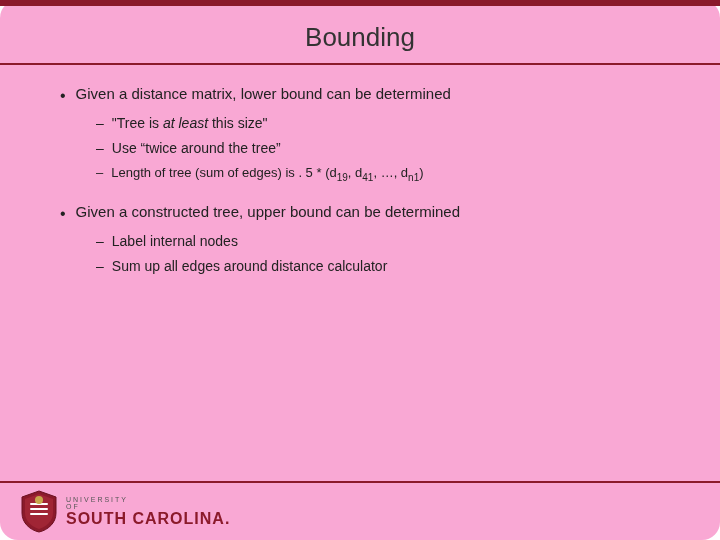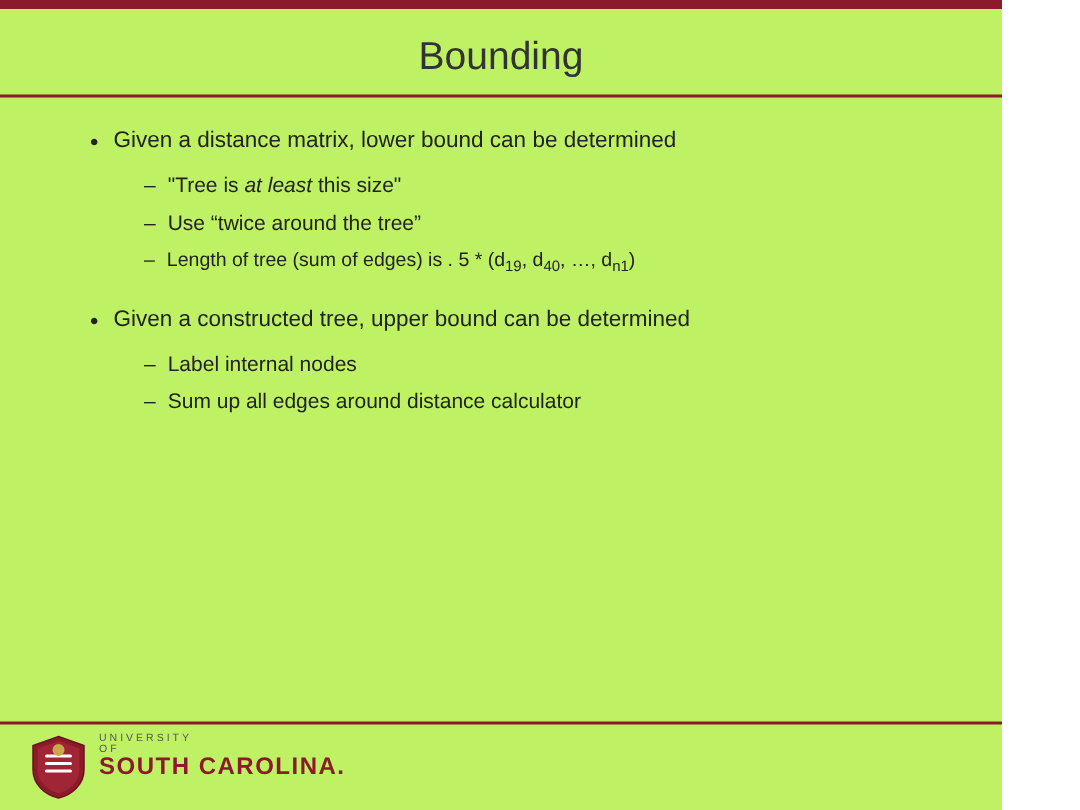--- a/index.html
+++ b/index.html
@@ -7,25 +7,26 @@
     body {
       width: 720px;
       height: 540px;
       background: #ffffff;
       font-family: Arial, sans-serif;
       overflow: hidden;
       position: relative;
     }
 
     .slide {
-      width: 668px;
+      width: 720px;
       height: 540px;
       display: flex;
       flex-direction: column;
-      background: #bef264;
+      background: #f9a8d4;
+      border-radius: 18px;
     }
 
     .top-border {
       height: 6px;
       background: #8b1a2b;
     }
 
     .title-section {
       padding: 16px 40px 10px 40px;
       border-bottom: 2px solid #8b1a2b;
@@ -95,20 +96,21 @@
 
     .bottom-section {
       border-top: 2px solid #8b1a2b;
       padding: 6px 20px;
       display: flex;
       align-items: center;
     }
 
     .logo-area {
       display: flex;
+      align-items: center;
       gap: 8px;
     }
 
     .logo-shield {
       width: 38px;
       height: 45px;
     }
 
     .logo-text {
       display: flex;
@@ -164,21 +166,21 @@
             "Tree is <span class="italic">at least</span> this size"
           </span>
         </div>
         <div class="sub-bullet">
           <span class="sub-dash">–</span>
           <span>Use “twice around the tree”</span>
         </div>
         <div class="sub-bullet formula">
           <span class="sub-dash">–</span>
           <span>
-            Length of tree (sum of edges) is . 5 * (d<sub>19</sub>, d<sub>40</sub>, …, d<sub>n1</sub>)
+            Length of tree (sum of edges) is . 5 * (d<sub>19</sub>, d<sub>41</sub>, …, d<sub>n1</sub>)
           </span>
         </div>
       </div>
     </div>
 
     <div class="bullet-item">
       <div class="bullet-main">
         <span class="bullet-dot">•</span>
         <span>Given a constructed tree, upper bound can be determined</span>
       </div>

